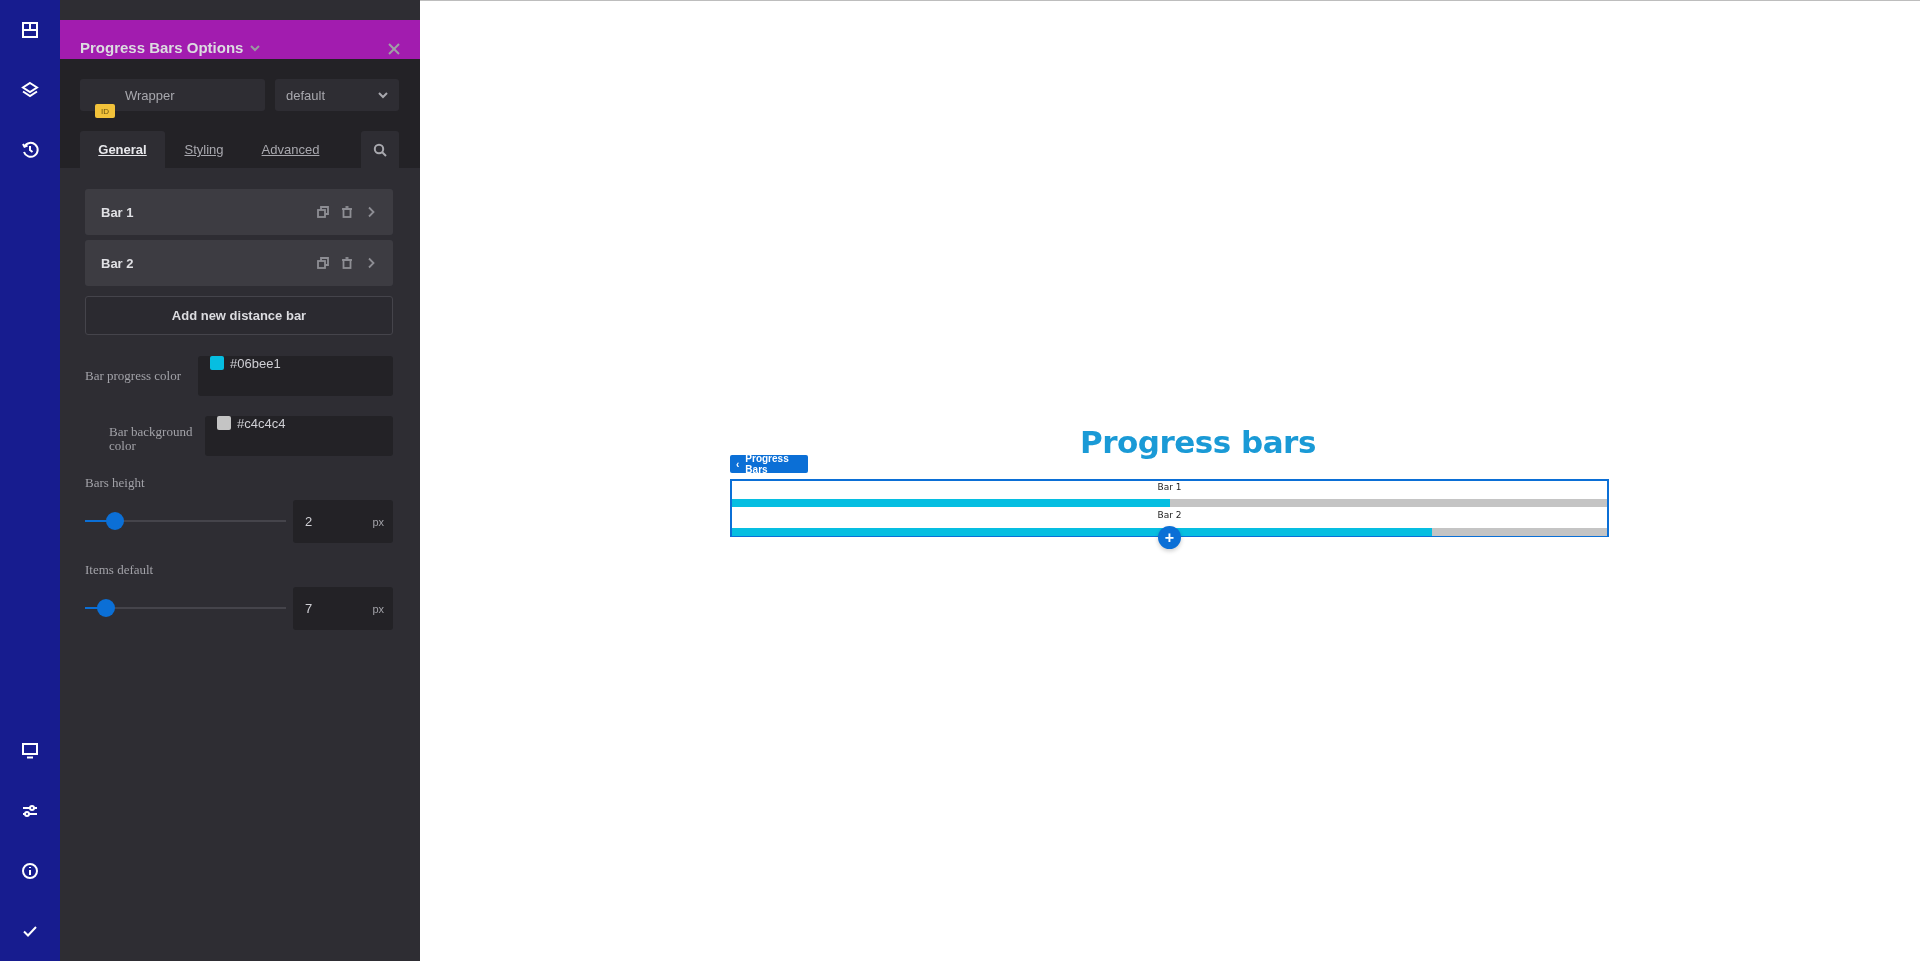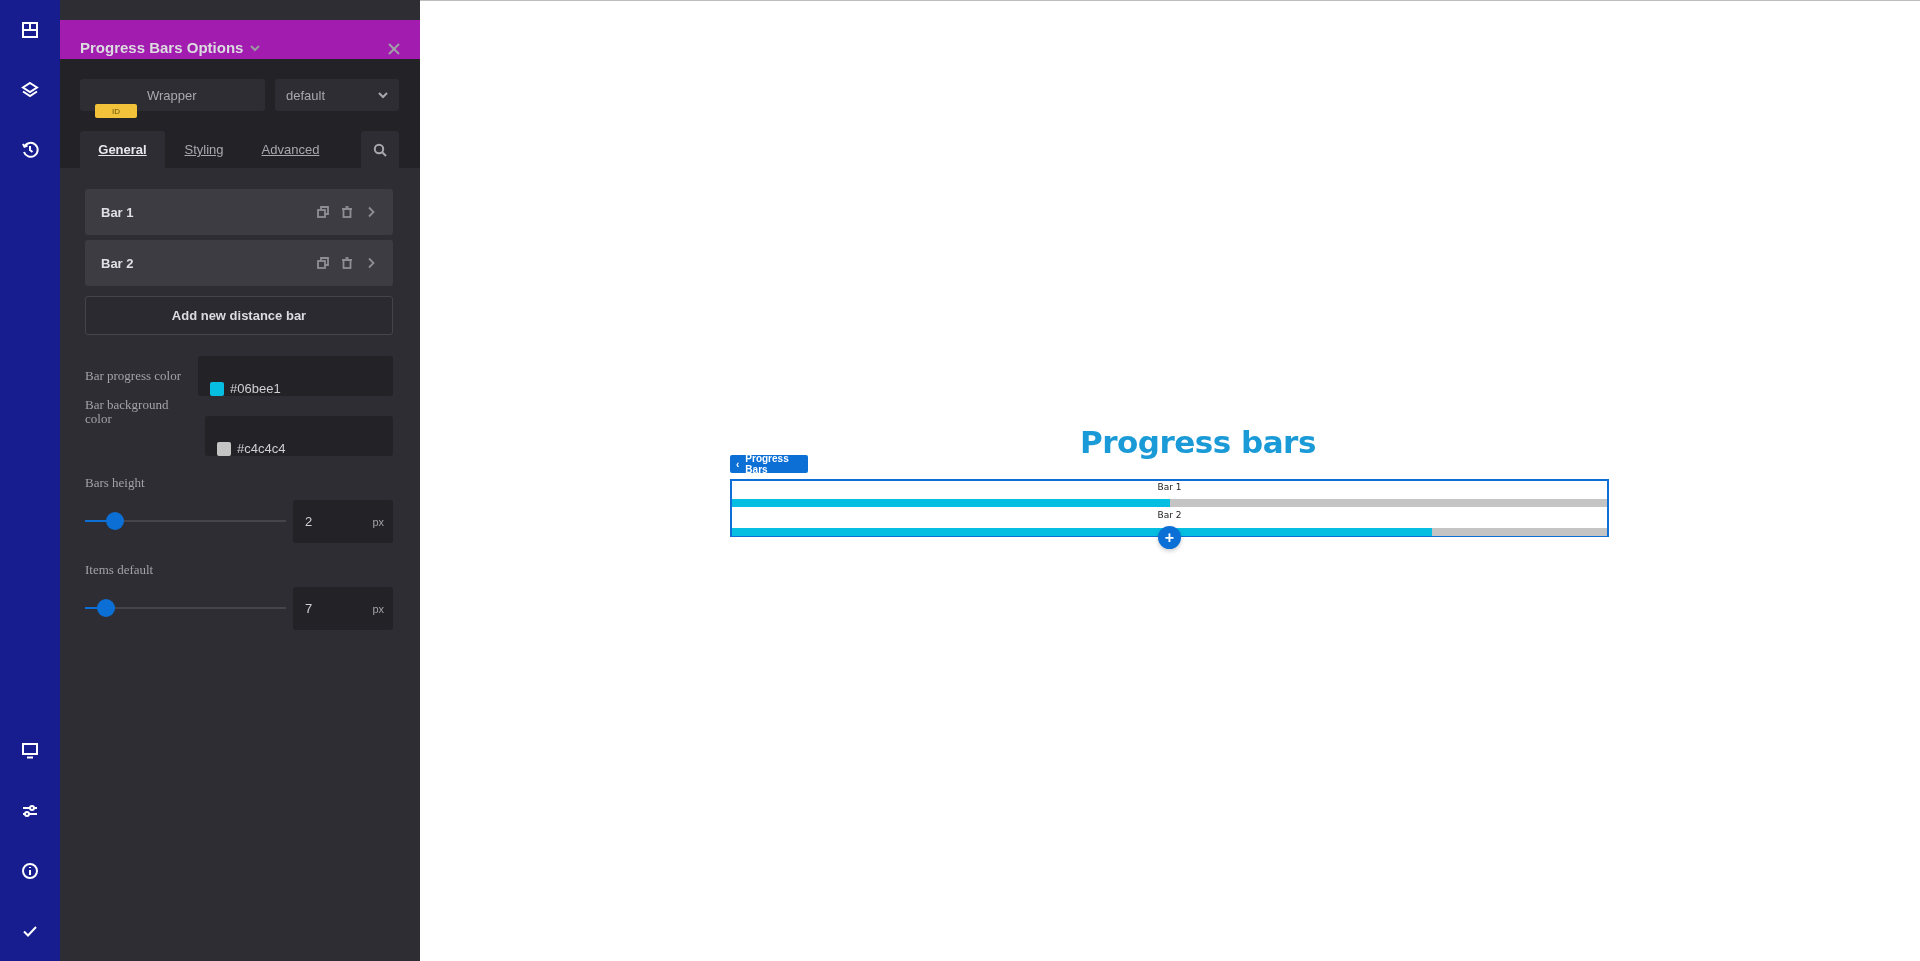--- a/index.html
+++ b/index.html
@@ -13,21 +13,21 @@
     
     .panel { position: absolute; left: 60px; top: 0; width: 360px; height: 961px; background: #2e2d33; color: #e6e6e6; }
     .panel-header { position: absolute; left: 0; top: 0; width: 360px; height: 58px; background: #a21caf; border-bottom: 1px solid #45444b; margin-top: 20px; }
     .panel-title { position: absolute; left: 20px; top: 19px; font-size: 15px; font-weight: bold; color: #dcdce0; display: flex; align-items: center; gap: 6px; cursor: pointer; }
     .panel-title svg { width: 12px; height: 12px; stroke: #9a9aa0; fill: none; stroke-width: 2; }
     .panel-close { position: absolute; right: 16px; top: 19px; width: 20px; height: 20px; display: flex; align-items: center; justify-content: center; cursor: pointer; }
     .panel-close svg { width: 14px; height: 14px; stroke: #a0a0a6; stroke-width: 2; }
 
     .panel-top { position: absolute; left: 0; top: 59px; width: 360px; height: 109px; background: #232226; }
     .wrapper-field { position: absolute; left: 20px; top: 20px; width: 185px; height: 32px; background: #2e2d33; border-radius: 3px; display: flex; align-items: center; padding-left: 15px; gap: 10px; cursor: text; }
-    .id-badge { width: 42px; height: 14px; background: #f2c23a; border-radius: 2px; font-size: 8px; color: #6a5410; display: flex; align-items: center; justify-content: center; margin-top: 32px; }
+    .id-badge { width: 20px; height: 14px; background: #f2c23a; border-radius: 2px; font-size: 8px; color: #6a5410; display: flex; align-items: center; justify-content: center; margin-top: 32px; }
     .wrapper-text { font-size: 13px; color: #a8a8ae; }
     .style-select { position: absolute; left: 215px; top: 20px; width: 124px; height: 32px; background: #2e2d33; border-radius: 3px; display: flex; align-items: center; justify-content: space-between; padding: 0 10px 0 11px; cursor: pointer; }
     .style-select span { font-size: 13px; color: #a8a8ae; }
     .style-select svg { width: 12px; height: 12px; stroke: #a8a8ae; fill: none; stroke-width: 2; }
 
     .tabs { position: absolute; left: 20px; top: 72px; width: 320px; height: 37px; }
     .tab { position: absolute; top: 0; height: 37px; display: flex; align-items: center; justify-content: center; font-size: 13px; color: #a8a8ae; cursor: pointer; border-radius: 3px 3px 0 0; text-decoration: underline; }
     .tab.active { background: #2e2d33; color: #e8e8ec; font-weight: bold; }
     .tab-general { left: 0; width: 85px; }
     .tab-styling { left: 85px; width: 78px; }
@@ -37,21 +37,21 @@
 
     .bar-item { position: absolute; left: 25px; width: 308px; height: 46px; background: #3d3c42; border-radius: 3px; display: flex; align-items: center; padding-left: 16px; cursor: pointer; }
     .bar-item .bar-label { font-size: 13px; font-weight: bold; color: #e0e0e4; flex: 1; }
     .bar-actions { display: flex; gap: 12px; align-items: center; padding-right: 16px; }
     .bar-actions span { width: 12px; height: 14px; display: flex; align-items: center; justify-content: center; cursor: pointer; }
     .bar-actions svg { width: 12px; height: 12px; stroke: #8e8e94; fill: none; stroke-width: 1.8; }
 
     .add-btn { position: absolute; left: 25px; top: 296px; width: 308px; height: 39px; border: 1px solid #45444b; border-radius: 3px; background: #2b2a30; display: flex; align-items: center; justify-content: center; font-size: 13px; font-weight: bold; color: #dcdce0; cursor: pointer; }
 
     .field-label { position: absolute; left: 25px; font-size: 13px; color: #a2a2a8; line-height: 14px; font-family: Liberation Serif, serif; }
-    .color-input { position: absolute; height: 40px; background: #232226; border-radius: 3px; display: flex; align-items: flex-end; padding-left: 12px; gap: 6px; cursor: pointer; }
+    .color-input { position: absolute; height: 40px; background: #232226; border-radius: 3px; display: flex; align-items: flex-start; padding-left: 12px; gap: 6px; cursor: pointer; }
     .swatch { width: 14px; height: 14px; border-radius: 2px; }
     .color-input span { font-size: 13px; color: #cfcfd4; }
 
     .slider { position: absolute; left: 25px; width: 201px; height: 20px; cursor: pointer; }
     .slider .track { position: absolute; left: 0; top: 9px; width: 201px; height: 2px; background: #45444b; }
     .slider .fill { position: absolute; left: 0; top: 9px; height: 2px; background: #0b6fd6; }
     .slider .thumb { position: absolute; top: 1px; width: 18px; height: 18px; border-radius: 50%; background: #0b6fd6; }
     .num-input { position: absolute; left: 233px; width: 100px; height: 43px; background: #232226; border-radius: 3px; display: flex; align-items: center; justify-content: space-between; padding: 0 9px 0 12px; cursor: text; }
     .num-input .val { font-size: 13px; color: #cfcfd4; }
     .num-input .unit { font-size: 11px; color: #a2a2a8; }
@@ -207,21 +207,21 @@
   </div>
 
   <div class="add-btn">Add new distance bar</div>
 
   <div class="field-label" style="top:369px;">Bar progress color</div>
   <div class="color-input" style="left:138px; top:356px; width:195px;">
     <div class="swatch" style="background:#06bee1;"></div>
     <span>#06bee1</span>
   </div>
 
-  <div class="field-label" style="top:398px; width:100px;">Bar background color</div>
+  <div class="field-label" style="top:425px; width:100px;margin-left:24px;">Bar background color</div>
   <div class="color-input" style="left:145px; top:416px; width:188px;">
     <div class="swatch" style="background:#c4c4c4;"></div>
     <span>#c4c4c4</span>
   </div>
 
   <div class="field-label" style="top:476px;">Bars height</div>
   <div class="slider" style="top:511px;">
     <div class="track"></div>
     <div class="fill" style="width:30px;"></div>
     <div class="thumb" style="left:21px;"></div>

